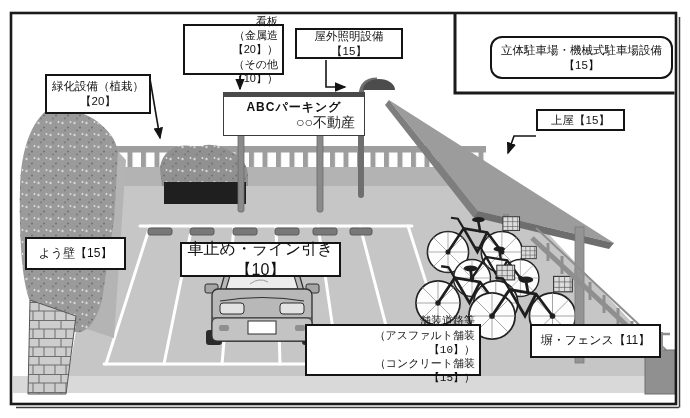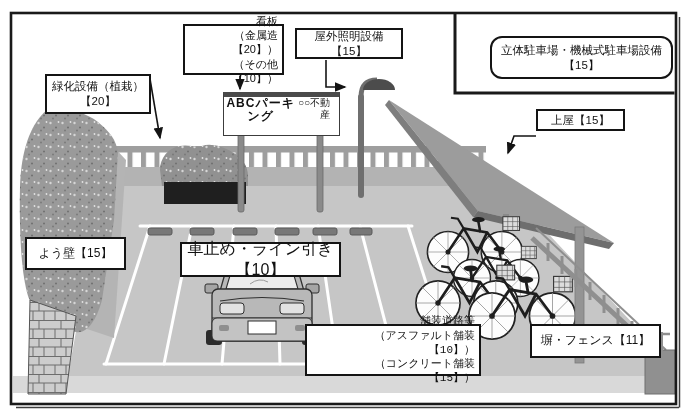--- a/index.html
+++ b/index.html
@@ -8,26 +8,26 @@
     font-family:"Liberation Sans","DejaVu Sans",sans-serif;color:#111;
   }
   .stage svg{position:absolute;left:0;top:0;}
   .label{
     position:absolute;box-sizing:border-box;background:#ffffff;border:2.5px solid #141414;
     display:flex;align-items:center;justify-content:center;text-align:center;
     white-space:pre-line;font-size:11.5px;line-height:1.3;color:#111;font-weight:500;
   }
   .label.left{justify-content:flex-start;text-align:right;padding-left:22px;padding-right:4px;}
   .sign{
-    position:absolute;left:223px;top:92px;width:117px;height:44px;box-sizing:border-box;
+    position:absolute;left:223px;top:92px;width:142px;height:44px;box-sizing:border-box;
     background:#fff;border:1.5px solid #3c3c3c;border-top:5px solid #4a4a4a;
-    display:flex;flex-direction:row;justify-content:center;
+    display:flex;flex-direction:column;justify-content:center;
   }
   .sign .t{font-size:12px;font-weight:bold;text-align:center;letter-spacing:1px;line-height:1.1;}
-  .sign .s{font-size:10px;text-align:right;padding-right:9px;line-height:1.2;color:#222;}
+  .sign .s{font-size:14px;text-align:right;padding-right:9px;line-height:1.2;color:#222;}
 </style>
 </head>
 <body>
 
 <div class="stage">
 
 <svg width="690" height="418" viewBox="0 0 690 418">
   <defs>
     <marker id="ah" markerWidth="9" markerHeight="8" refX="6.5" refY="3" orient="auto">
       <path d="M0,0 L7.5,3 L0,6 Z" fill="#141414"></path>

